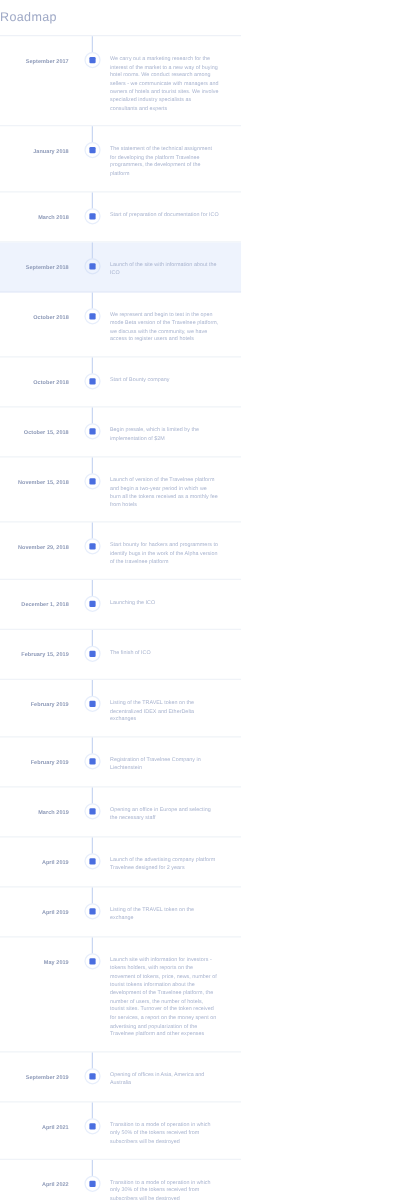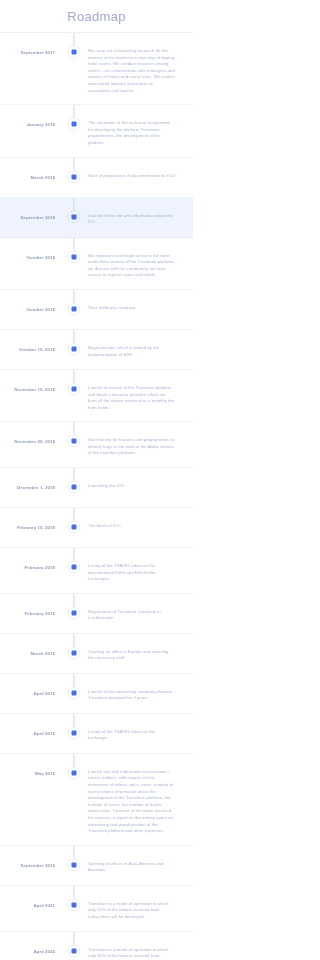--- a/index.html
+++ b/index.html
@@ -16,22 +16,21 @@
     -webkit-font-smoothing: antialiased;
   }
 
   .page {
     width: 193px;
     position: relative;
   }
 
   
   .page-title {
-    text-align: center;
-    font-size: 13px;
+    font-size: 10px;
     font-weight: 400;
     color: #9fa9c6;
     letter-spacing: 0.3px;
     padding: 9px 0 8px 0;
     margin: 0;
   }
 
   .title-divider {
     height: 1px;
     background: #eef1f7;

